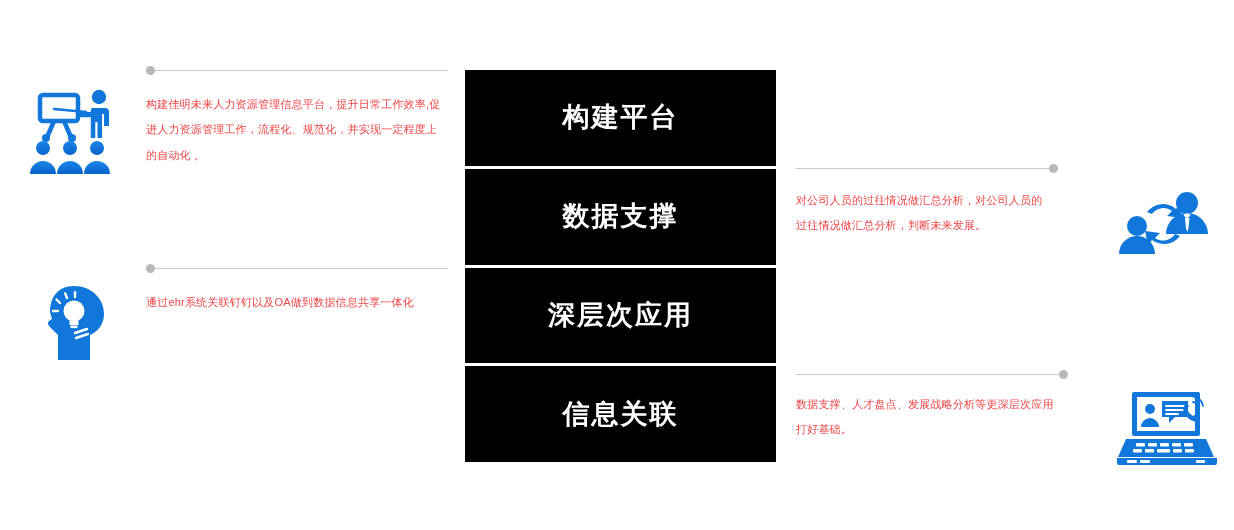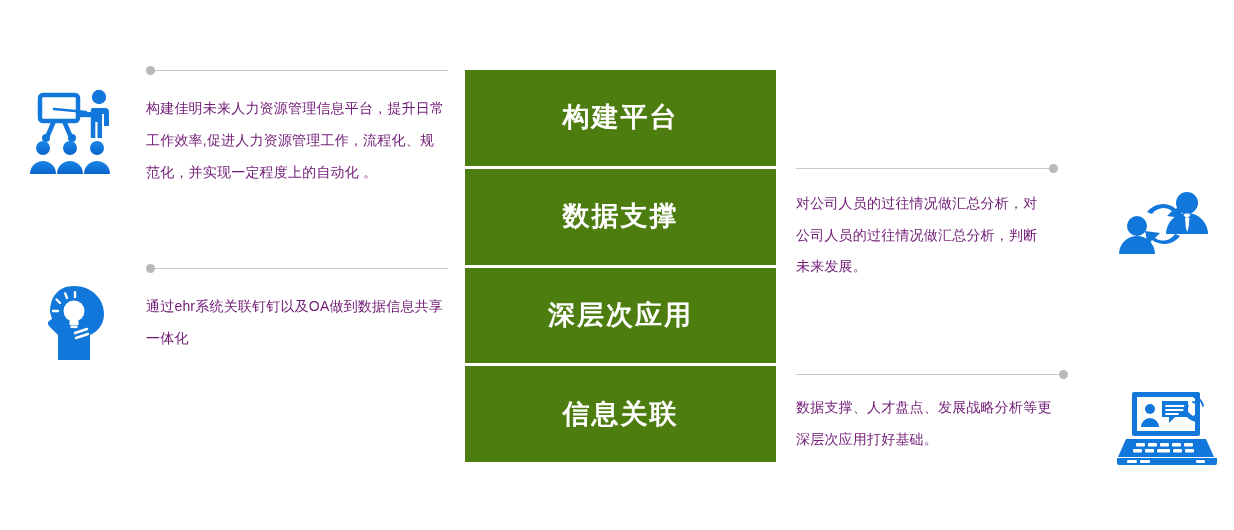--- a/index.html
+++ b/index.html
@@ -28,21 +28,21 @@
     left: 465px;
     top: 70px;
     width: 311px;
     height: 392px;
     display: flex;
     flex-direction: column;
     gap: 3px;
   }
   .bar {
     flex: 1 1 0;
-    background: #4d7c0f;
+    background: #000000;
     display: flex;
     align-items: center;
     justify-content: center;
   }
   .bar-label {
     color: #ffffff;
     font-size: 27px;
     font-weight: bold;
     letter-spacing: 2px;
     line-height: 1;
@@ -67,22 +67,22 @@
     height: 9px;
     border-radius: 50%;
     background: #b9b9b9;
   }
   .connector.left-dot .dot { left: 0; }
   .connector.right-dot .dot { right: 0; }
 
   
   .textblock {
     position: absolute;
-    color: #701a75;
-    font-size: 14px;
+    color: #ef4444;
+    font-size: 11px;
     line-height: 2.3;
     letter-spacing: 0.2px;
   }
   .textblock.right {
     line-height: 2.25;
   }
 
   
   .icon-wrap {
     position: absolute;

